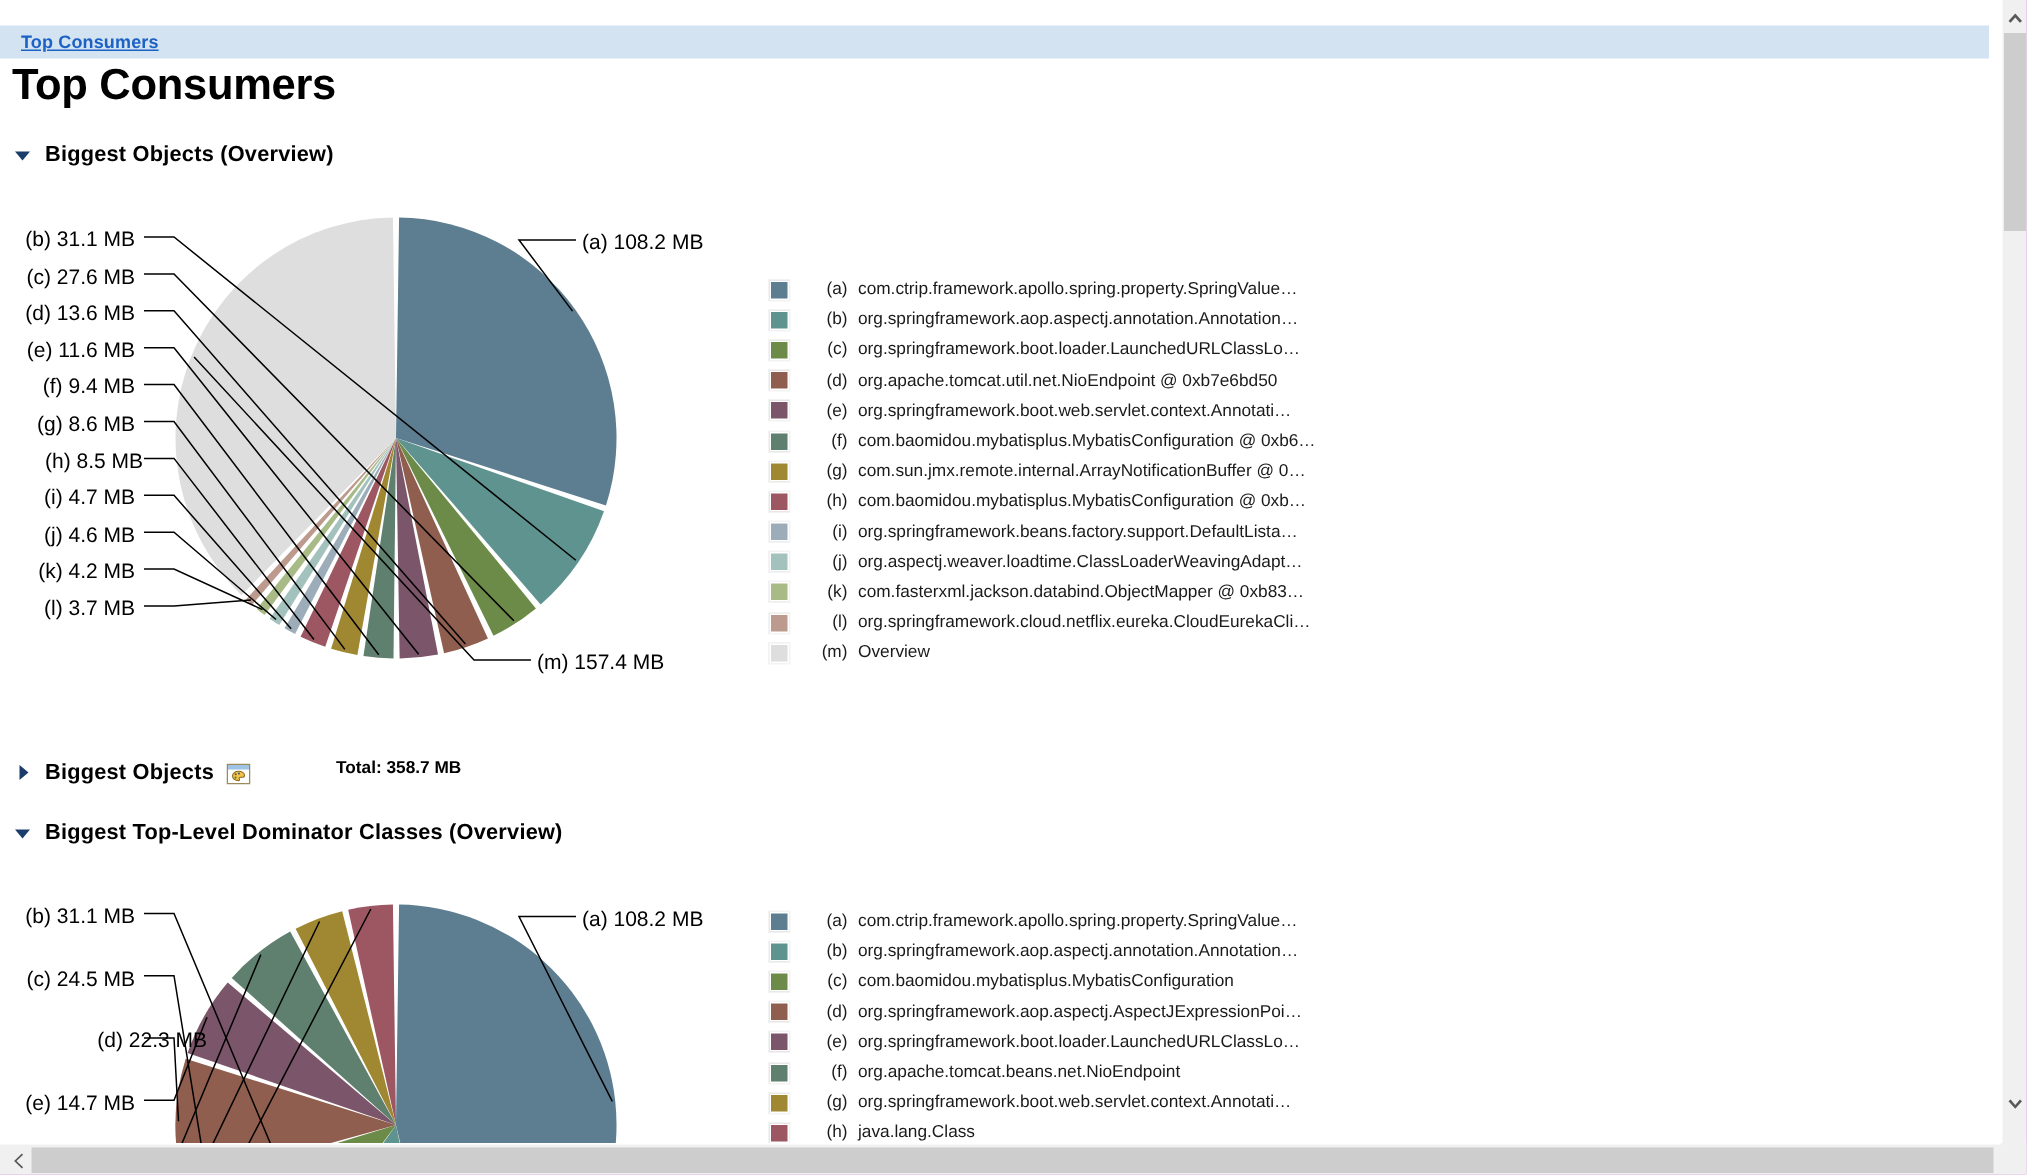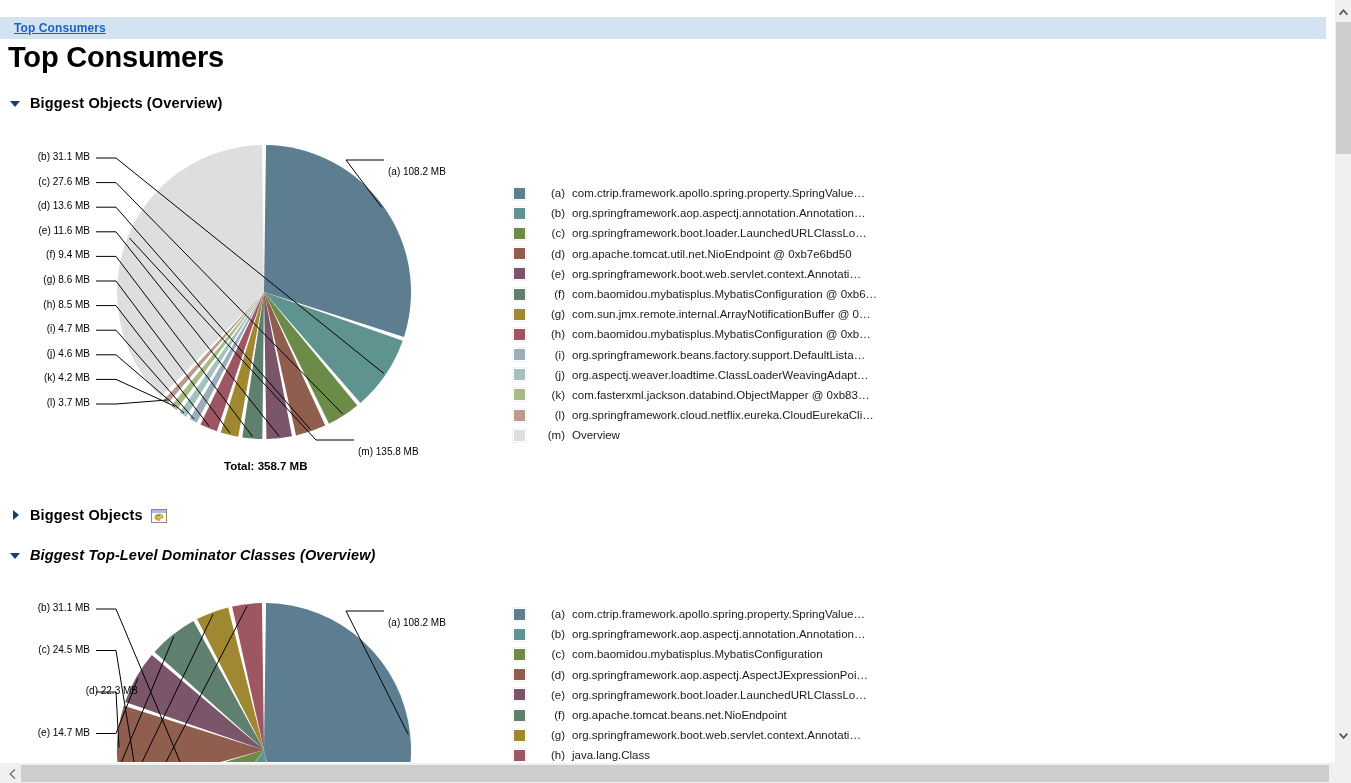--- a/index.html
+++ b/index.html
@@ -91,20 +91,21 @@
   
   .pie-block { position: absolute; }
   .pie-svg { display: block; }
 
   .pie-total {
     position: absolute;
     font-size: 11.5px;
     font-weight: bold;
     color: #000;
     white-space: nowrap;
+    margin-top: 46px;
   }
 
   
   .legend { position: absolute; }
   .legend-row {
     display: flex;
     align-items: center;
     height: 20.2px;
     cursor: default;
   }
@@ -125,25 +126,25 @@
   }
   .legend-label {
     font-size: 11.5px;
     color: #1a1a1a;
     white-space: nowrap;
   }
 
   
   .callout {
     position: absolute;
-    font-size: 10px;
+    font-size: 14px;
     color: #000000;
     white-space: nowrap;
   }
-  .callout.right { text-align: left; margin-top: 13px; }
+  .callout.right { text-align: left; }
   .callout.left  { text-align: right; }
 
   
   .vscroll {
     position: absolute;
     right: 0; top: 0;
     width: 17px;
     height: 762px;
     background: #f0f0f0;
     border-left: 1px solid #ffffff;
@@ -262,21 +263,21 @@
             <div class="callout left" style="left: 0px; width: 90px; top: 45.6px;">(c)  27.6 MB</div>
             <div class="callout left" style="left: 0px; width: 90px; top: 70.2px;">(d)  13.6 MB</div>
             <div class="callout left" style="left: 0px; width: 90px; top: 94.8px;">(e)  11.6 MB</div>
             <div class="callout left" style="left: 0px; width: 90px; top: 119.4px;">(f)  9.4 MB</div>
             <div class="callout left" style="left: 0px; width: 90px; top: 144px;">(g)  8.6 MB</div>
             <div class="callout left" style="left: 0px; width: 90px; top: 168.6px; padding-left: 30px;">(h)  8.5 MB</div>
             <div class="callout left" style="left: 0px; width: 90px; top: 193.2px;">(i)  4.7 MB</div>
             <div class="callout left" style="left: 0px; width: 90px; top: 217.8px;">(j)  4.6 MB</div>
             <div class="callout left" style="left: 0px; width: 90px; top: 242.4px;">(k)  4.2 MB</div>
             <div class="callout left" style="left: 0px; width: 90px; top: 267px;">(l)  3.7 MB</div>
-            <div class="callout right" style="left: 358px; top: 303px;">(m)  135.8 MB</div>
+            <div class="callout right" style="left: 358px; top: 303px;">(m)  157.4 MB</div>
           </div>
         <div class="pie-total" style="left:224px; top:330px;">Total: 358.7 MB</div>
       </div>
 
       <div class="legend" style="left:513px; top:183px;" id="legend1">
           <div class="legend-row">
             <span class="legend-swatch" style="background: rgb(93, 125, 144);"></span>
             <span class="legend-key">(a)</span>
             <span class="legend-label">com.ctrip.framework.apollo.spring.property.SpringValue…</span>
           </div>
@@ -354,21 +355,21 @@
             <rect x="0.5" y="0.5" width="15" height="13" fill="#ffffff" stroke="#9a8b5c"></rect>
             <rect x="1" y="1" width="14" height="3" fill="#9ec3e6"></rect>
             <path d="M8 5.2 c-2.2 0 -4 1.4 -4 3.1 0 1.7 1.8 3.1 4 3.1 .6 0 .9 -.4 .6 -.9 -.4 -.7 .1 -1.3 .9 -1.3 h1.1 c.8 0 1.4 -.6 1.4 -1.4 0 -1.5 -1.8 -2.6 -4 -2.6 z" fill="#f0c14b" stroke="#8a6d1f" stroke-width=".7"></path>
             <circle cx="6.1" cy="7.2" r=".65" fill="#7a4b2a"></circle>
             <circle cx="8.3" cy="6.6" r=".65" fill="#2a5a8a"></circle>
             <circle cx="6.0" cy="9.3" r=".65" fill="#3a7a3a"></circle>
           </svg>
         </span>
       </div>
 
-      <div class="section-header" style="left:8px; top:547px;font-style:italic;">
+      <div class="section-header" style="left:8px; top:547px;">
         <span class="twisty">
           <svg width="14" height="14" viewBox="0 0 14 14">
               <path d="M2 5 L12 5 L7 11 Z" fill="#1a3d6b"></path>
             </svg>
         </span>
         <span>Biggest Top-Level Dominator Classes (Overview)</span>
       </div>
 
       <div class="pie-block" style="left:0px; top:580px; width:500px; height:360px;">
         <svg class="pie-svg" width="500" height="350" viewBox="0 0 500 350">

